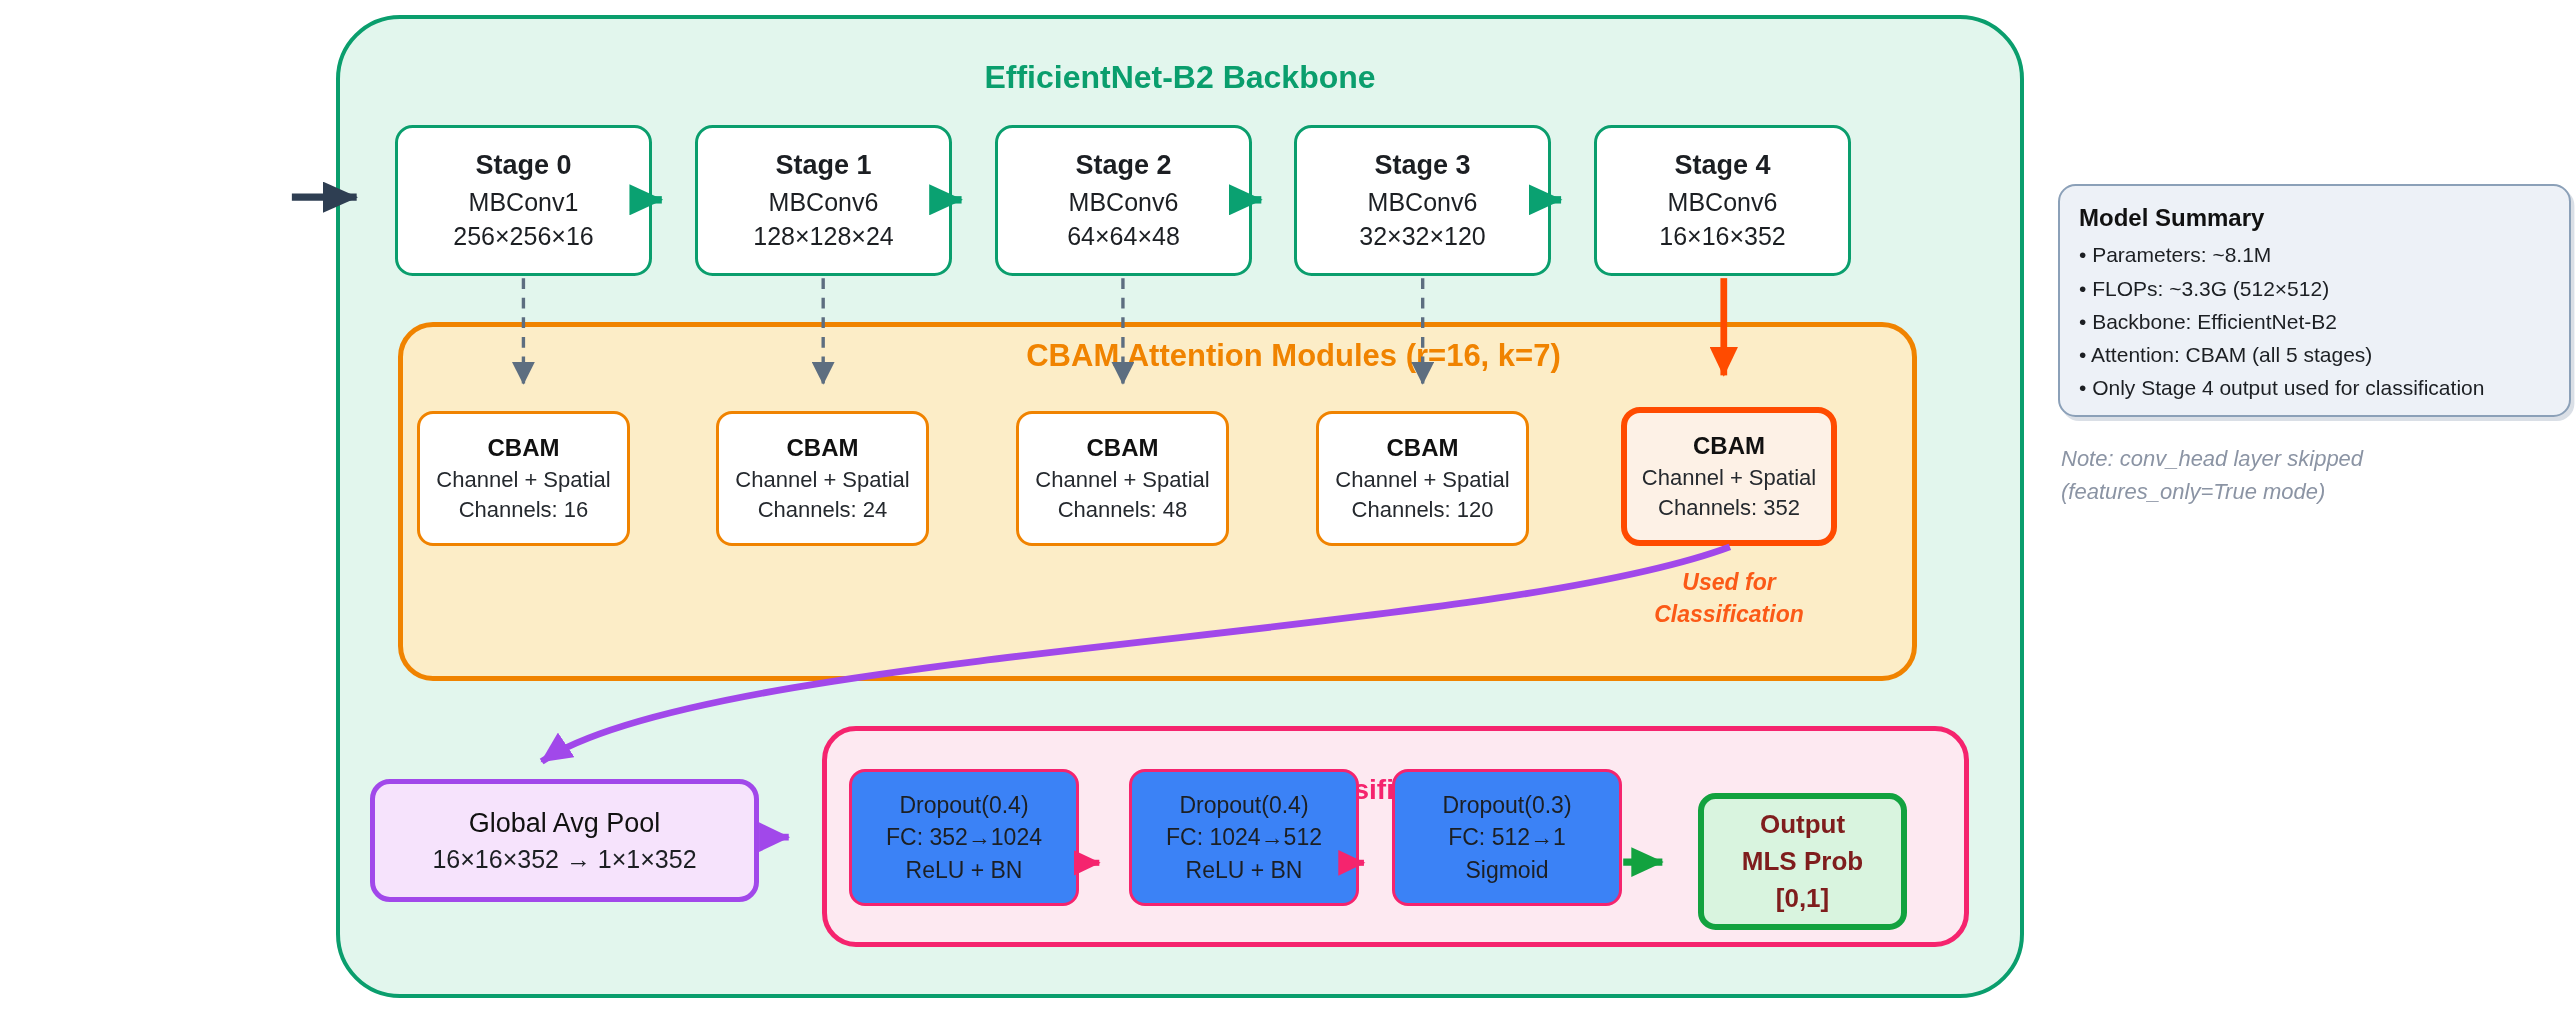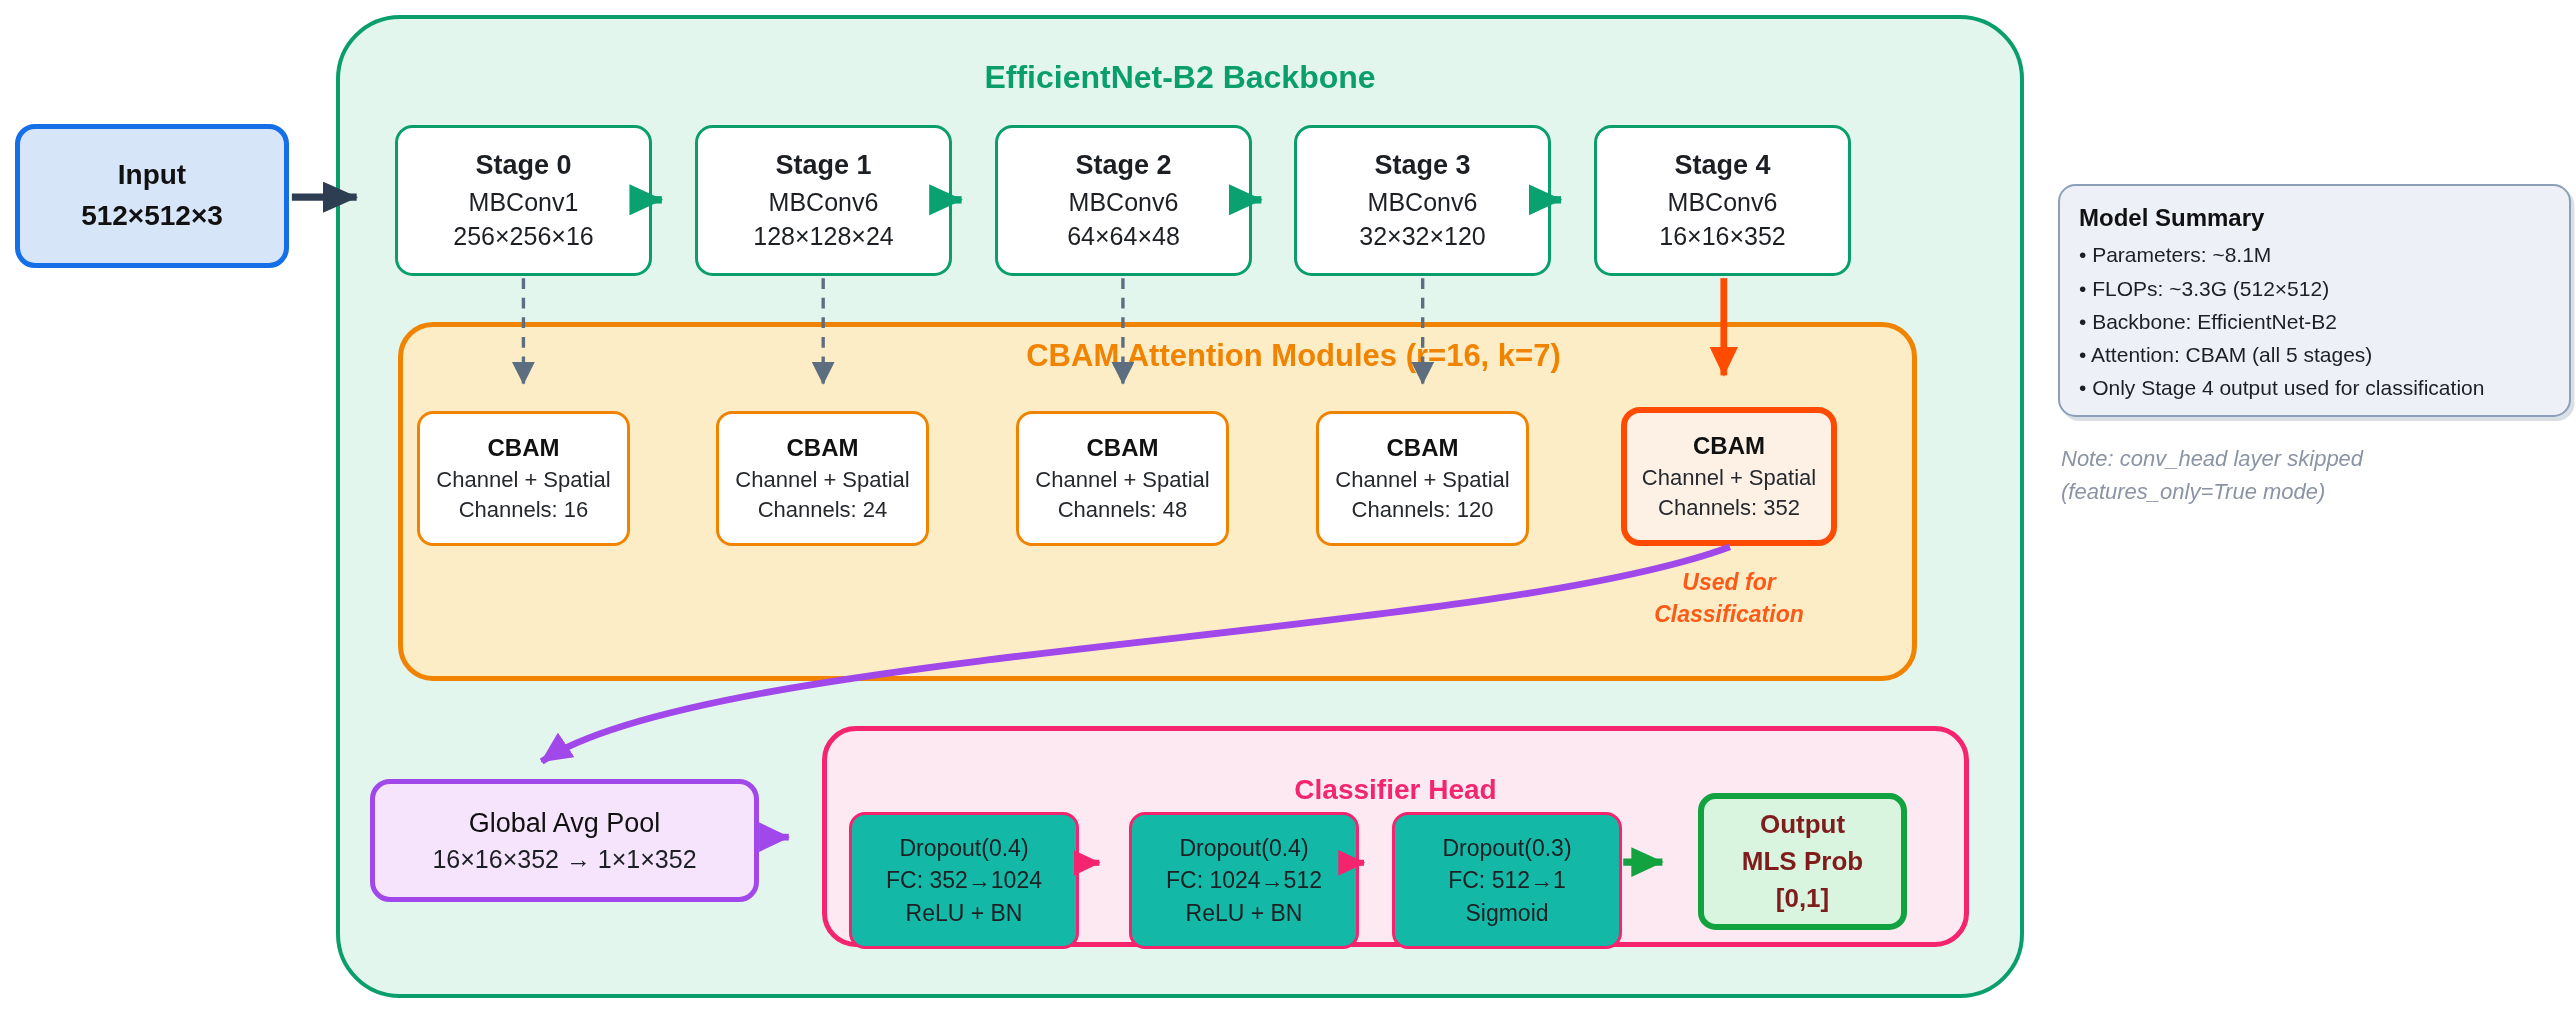--- a/index.html
+++ b/index.html
@@ -20,45 +20,41 @@
   
   .input-box{left:15px;top:124px;width:274px;height:144px;background:#d7e5f8;border:5.4px solid #156fe8;border-radius:20px;z-index:3;font-size:28px;font-weight:bold;line-height:1.45;color:#111;}
   .stage-box{top:125px;width:257px;height:151px;background:#ffffff;border:3.4px solid #0a9e6d;border-radius:17.6px;z-index:3;font-size:25px;line-height:1.38;}
   .stage-box .t{font-size:27px;font-weight:bold;}
   .cbam-box{top:411px;width:213px;height:135px;background:#ffffff;border:3.4px solid #f08300;border-radius:16px;z-index:3;font-size:22px;line-height:1.4;color:#25292e;}
   .cbam-box .t{font-size:24px;font-weight:bold;color:#111;}
   .cbam-box.hl{top:407px;width:216px;height:139px;border:6.8px solid #ff4b00;background:#fdf1e6;border-radius:19px;}
   .used-for{left:1621px;top:566px;width:216px;font-size:23px;font-weight:bold;font-style:italic;color:#fb5a17;line-height:1.4;text-align:center;z-index:3;}
   .gap-box{left:370px;top:779px;width:389px;height:123px;background:#f6e3fc;border:5.4px solid #a148ea;border-radius:20px;z-index:3;font-size:25px;line-height:1.42;}
   .gap-box .t{font-size:27px;font-weight:normal;color:#111;}
-  .fc-box{top:812px;width:230px;height:137px;background:#14b8a6;border:3.4px solid #f5246e;border-radius:16px;z-index:3;font-size:23px;line-height:1.42;color:#1c1f23;}
+  .fc-box{top:769px;width:230px;height:137px;background:#3b82f6;border:3.4px solid #f5246e;border-radius:16px;z-index:3;font-size:23px;line-height:1.42;color:#1c1f23;}
   .out-box{left:1698px;top:793px;width:209px;height:137px;background:#d9f4df;border:6px solid #12a23f;border-radius:17.6px;z-index:3;font-size:26px;font-weight:bold;line-height:1.42;color:#7f1d1d;}
   .summary-box{left:2058px;top:184px;width:513px;height:233px;background:#edf1f7;border:2px solid #8ba0b8;border-radius:17.6px;z-index:3;padding:17.6px 19px;box-shadow:3.4px 4px 0 rgba(148,163,184,0.35);}
   .summary-box .t{font-size:24px;font-weight:bold;margin-bottom:6.8px;color:#111;}
   .summary-box .i{font-size:21px;line-height:1.58;color:#1c1f23;white-space:nowrap;}
   .note{left:2061px;top:442px;width:500px;font-size:22px;font-style:italic;color:#8b94a4;line-height:1.5;z-index:3;}
   svg.overlay{position:absolute;left:0;top:0;z-index:5;pointer-events:none;}
 </style>
 </head>
 <body>
 
 <div id="root">
 
   <div class="abs backbone"></div>
   <div class="abs cbam-wrap"></div>
   <div class="abs cls-wrap"></div>
 
   <div class="abs backbone-title">EfficientNet-B2 Backbone</div>
   <div class="abs cbam-title">CBAM Attention Modules (r=16, k=7)</div>
   <div class="abs cls-title">Classifier Head</div>
 
-  <div class="abs center input-box">
-    <div>Input</div>
-    <div>512×512×3</div>
-  </div>
 
   <div class="abs center stage-box" style="left:395px;">
     <div class="t">Stage 0</div>
     <div>MBConv1</div>
     <div>256×256×16</div>
   </div>
   <div class="abs center stage-box" style="left:695px;">
     <div class="t">Stage 1</div>
     <div>MBConv6</div>
     <div>128×128×24</div>

